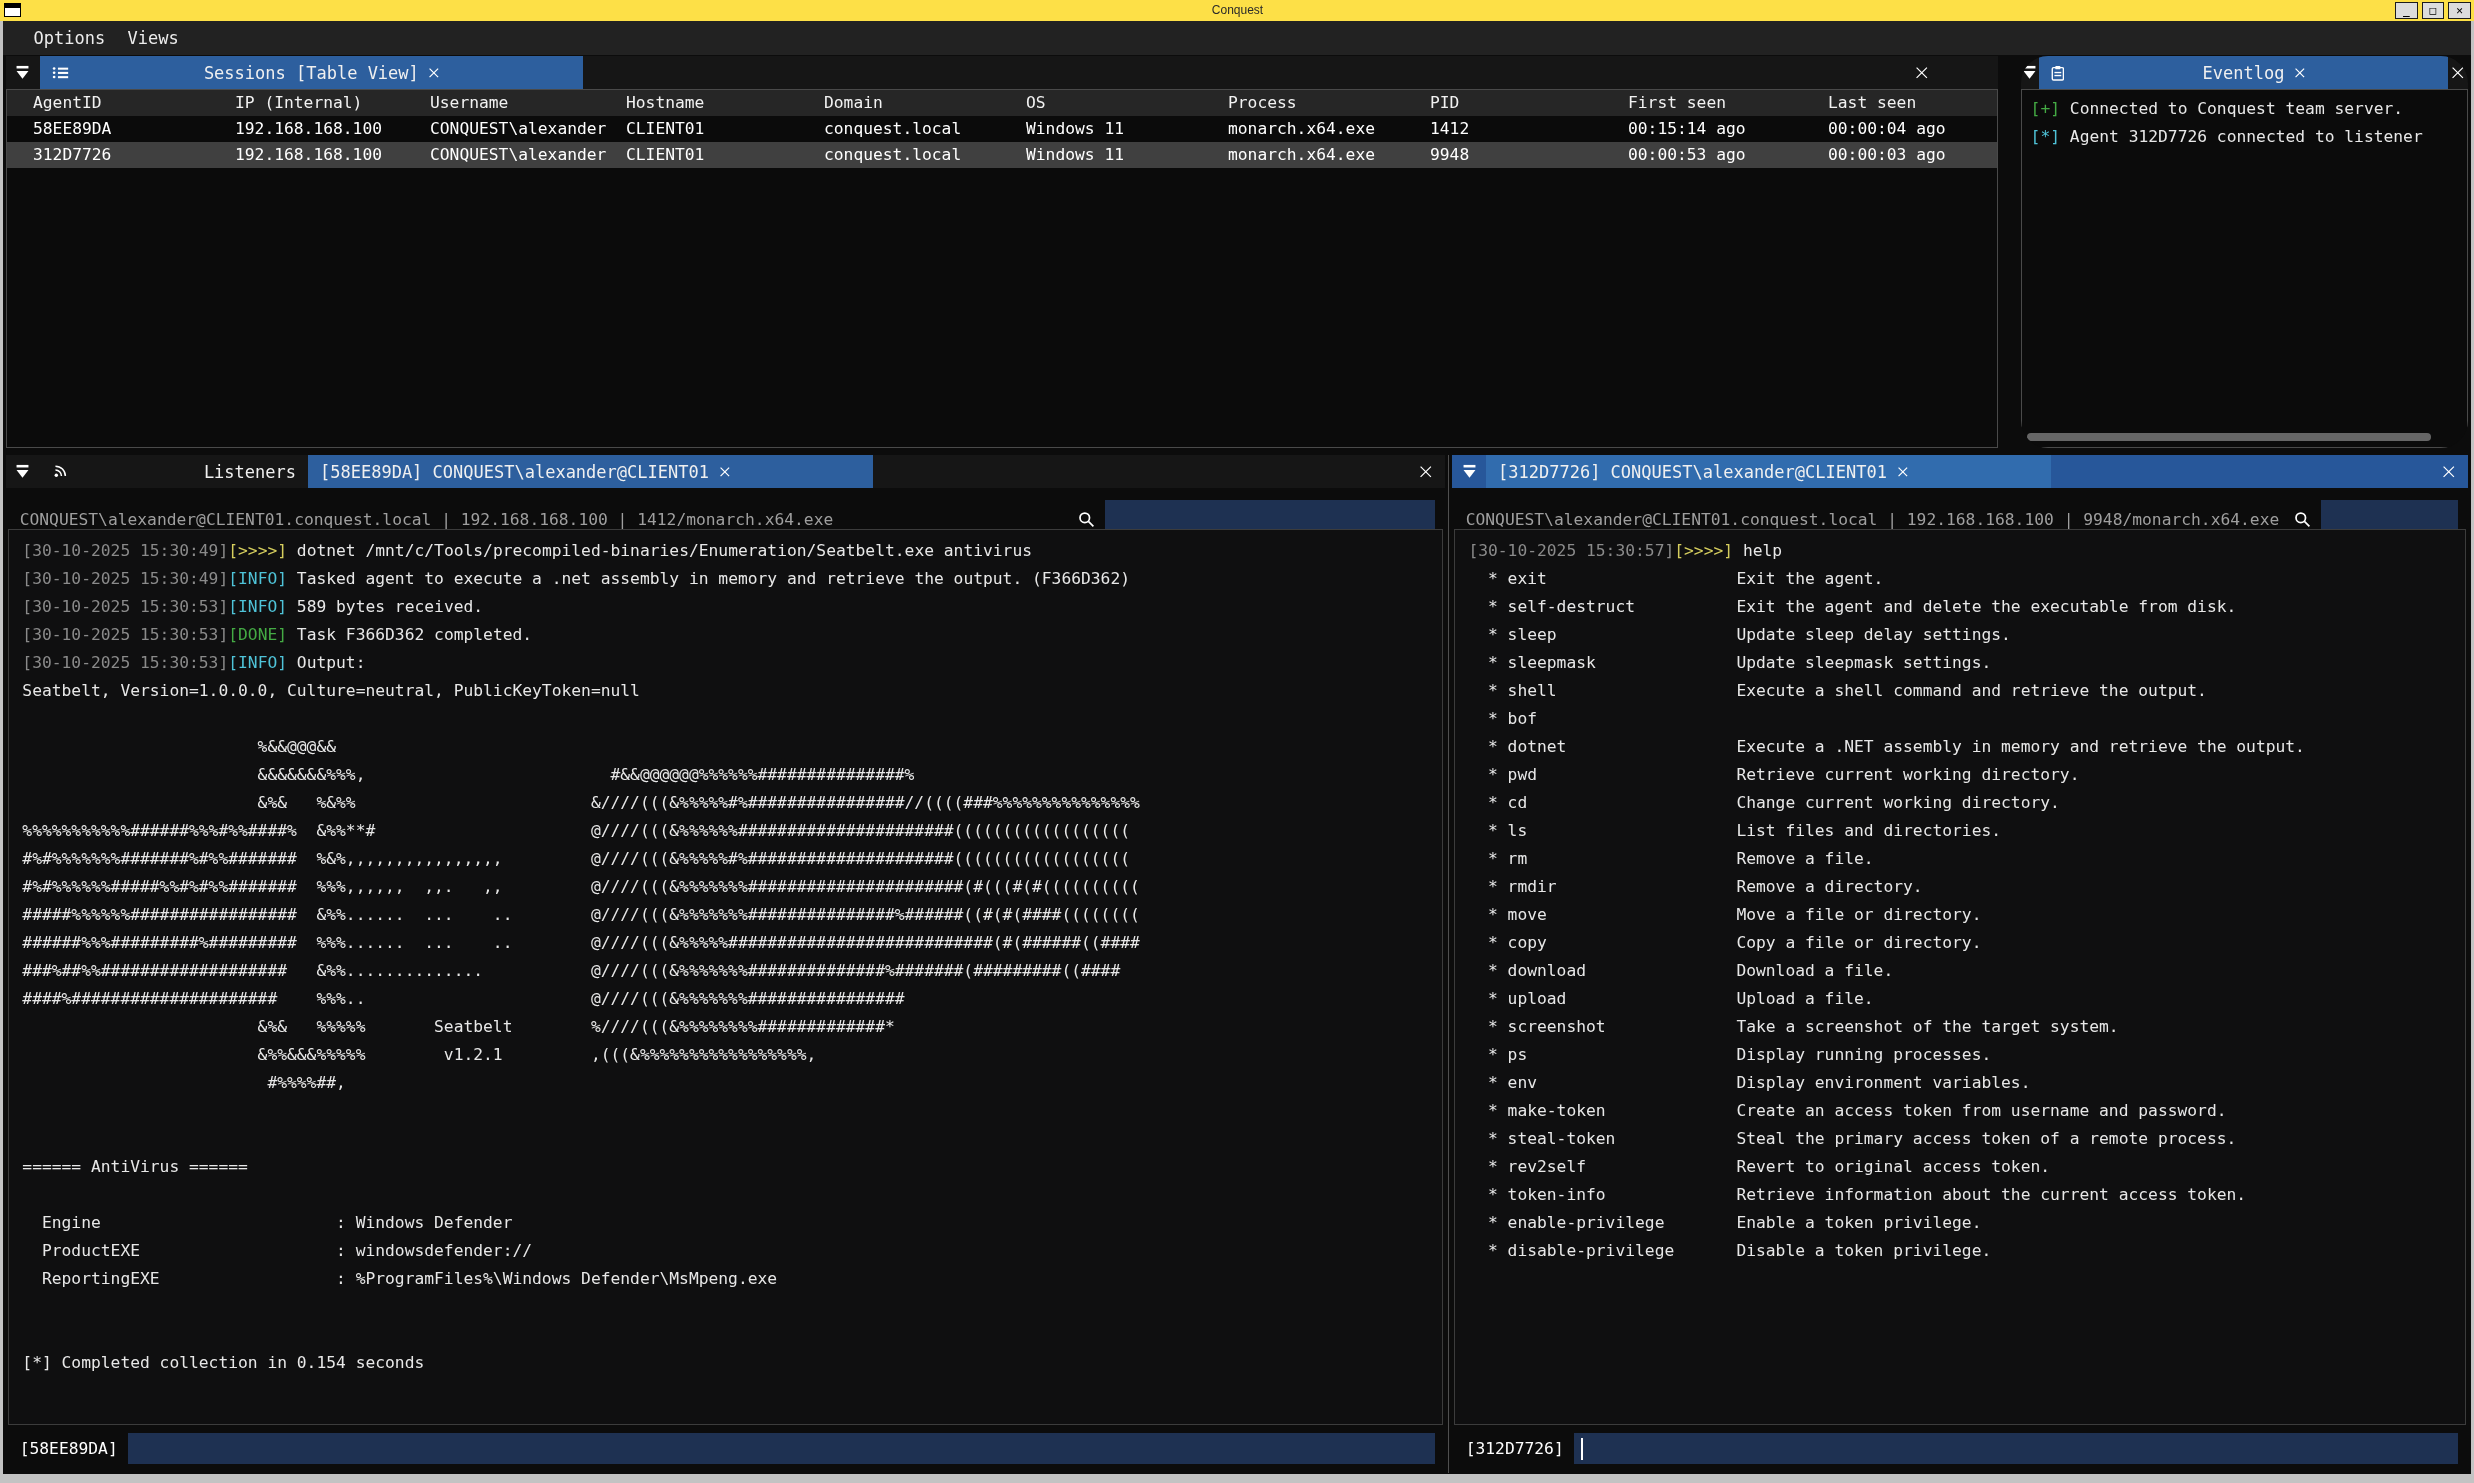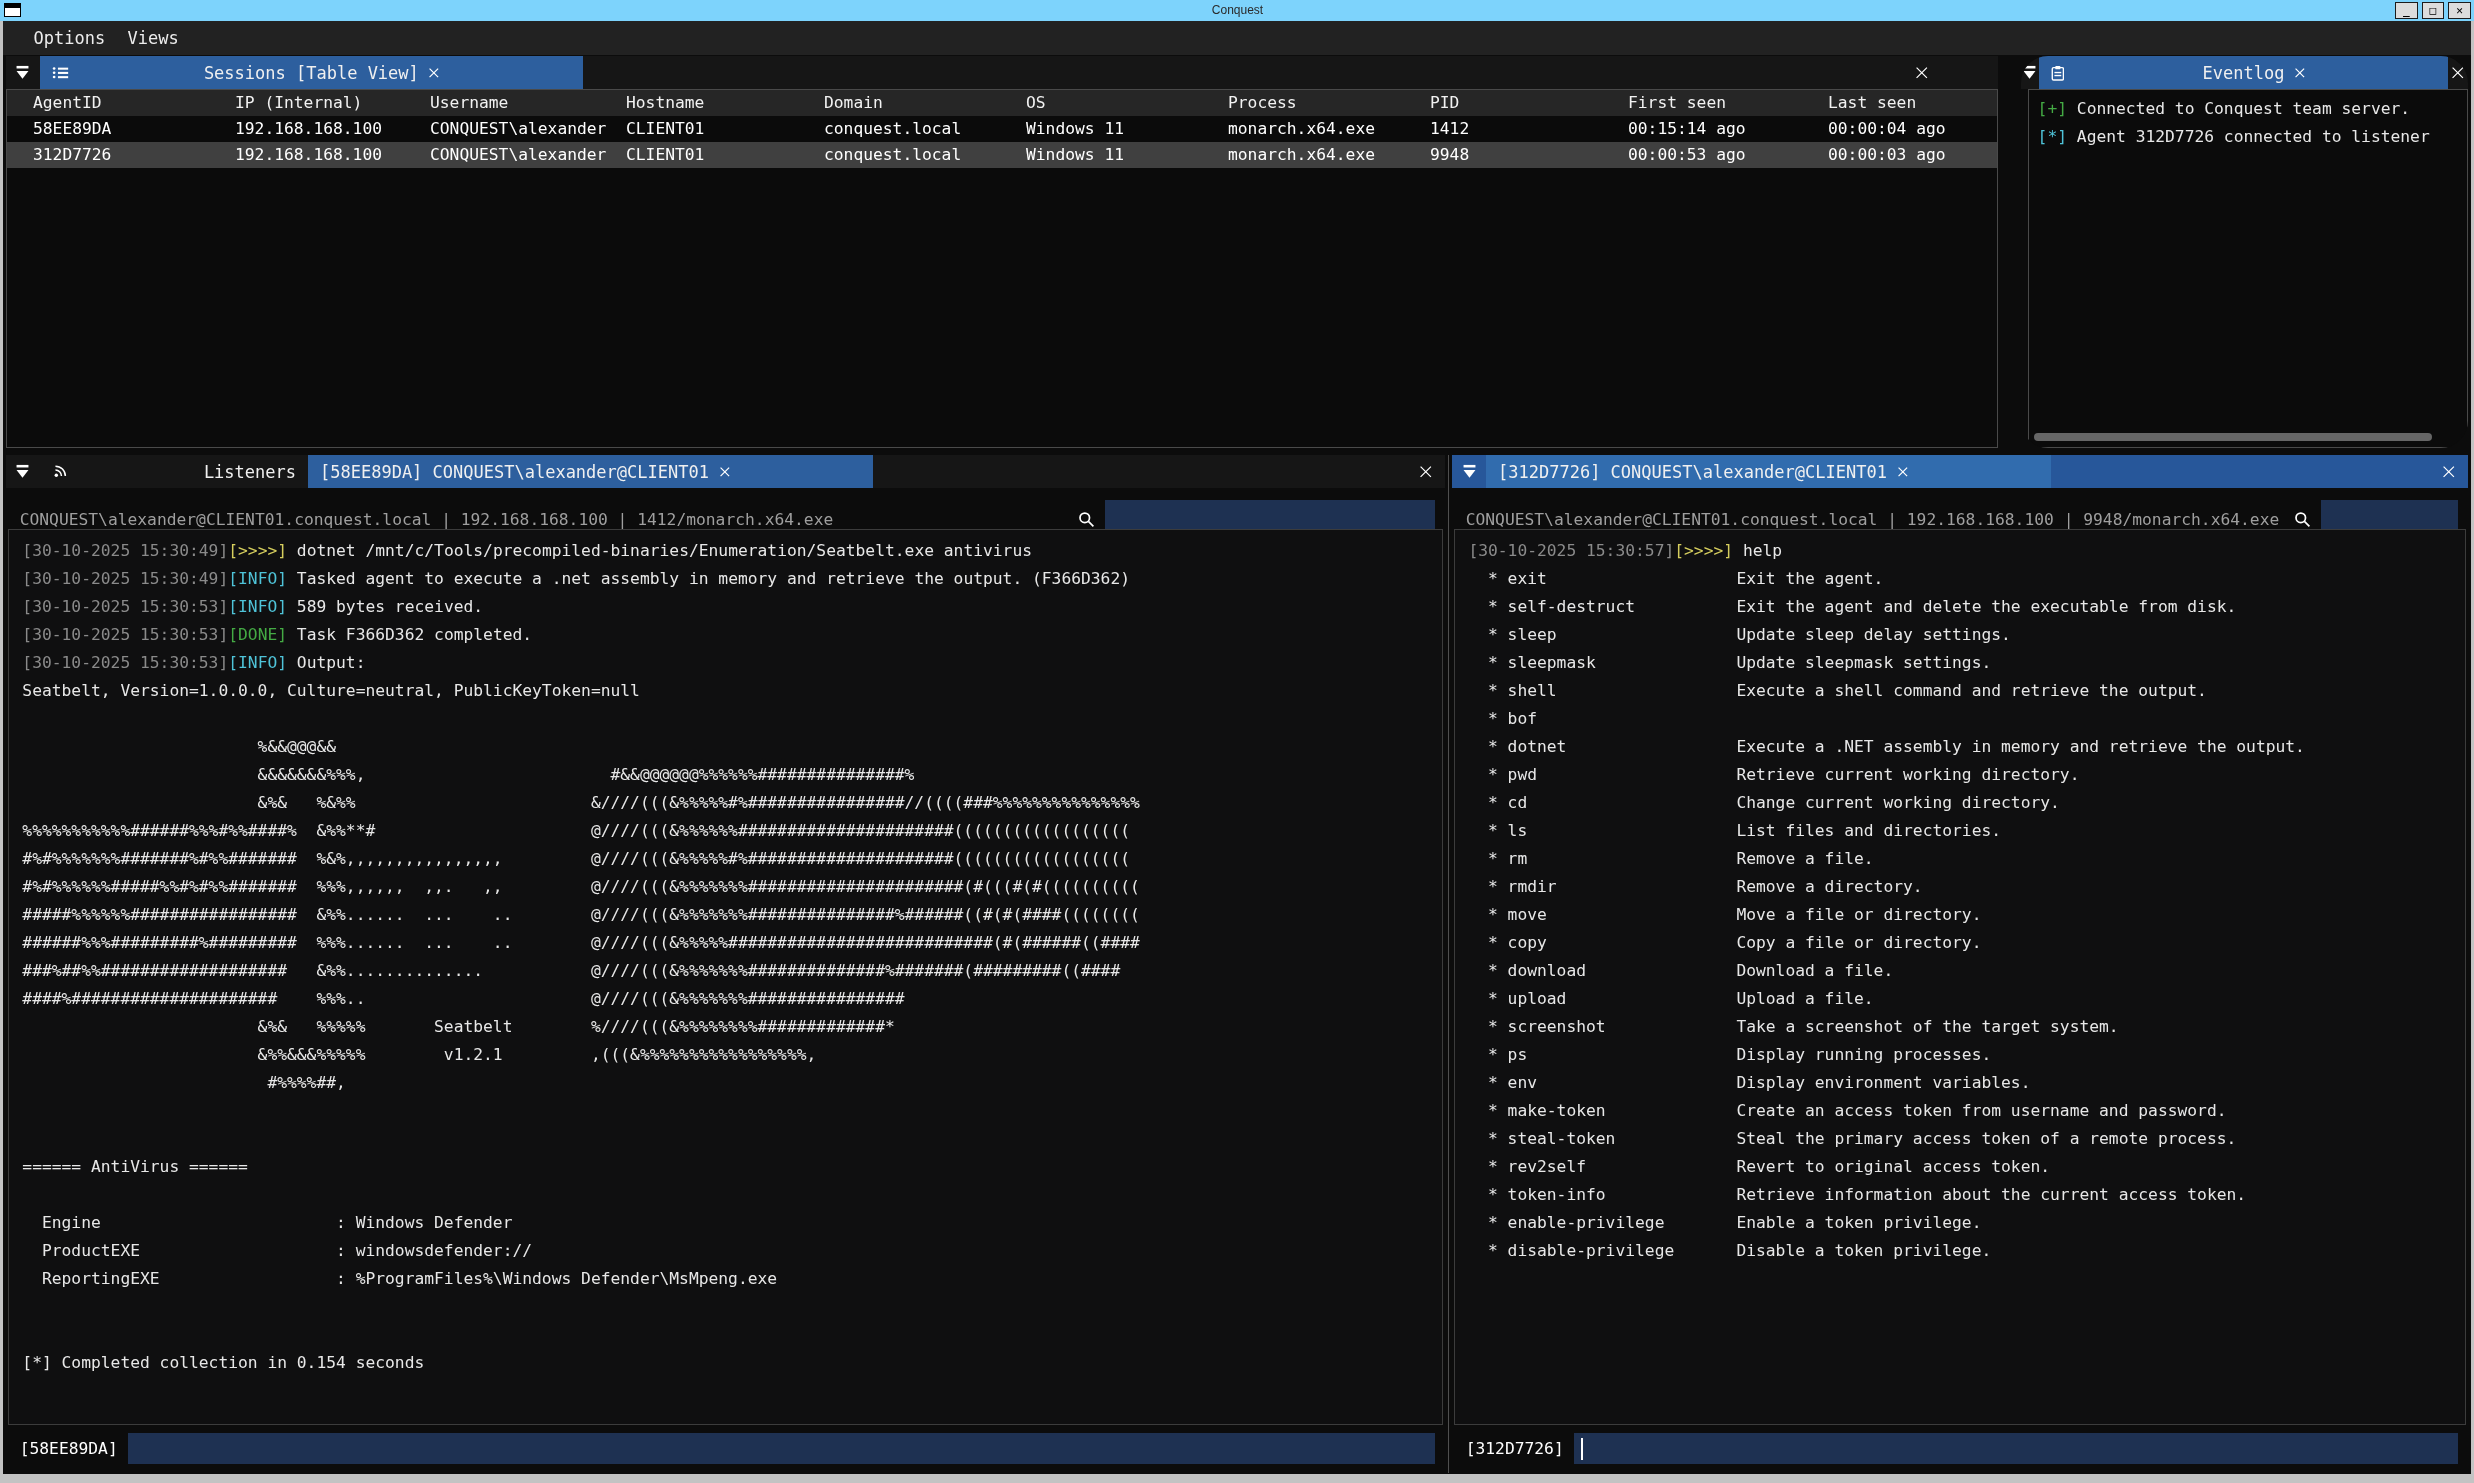--- a/index.html
+++ b/index.html
@@ -1,20 +1,20 @@
 <!DOCTYPE html>
 <html style="font-size:13.7px"><head>
 <meta charset="utf-8">
 <style>
   * { box-sizing: border-box; margin: 0; padding: 0; }
   html, body { width: 2475px; height: 1483px; overflow: hidden; background: #c3c3c3; }
   body { font-family: "DejaVu Sans Mono", monospace; }
 
   .titlebar {
-    height: 20.6px; background: #7dd3fc; position: relative;
+    height: 20.6px; background: #fde047; position: relative;
     display: flex; align-items: center;
   }
   .win-icon {
     width: 17px; height: 13.7px; margin-left: 4.3px; background: #fff;
     border: 1.7px solid #000; border-top: 5.2px solid #000;
   }
   .win-title {
     position: absolute; left: 0; right: 0; text-align: center;
     font-family: "Liberation Sans", sans-serif; font-size: 12px; color: #2a2a2a;
   }
@@ -69,21 +69,21 @@
     padding-left: 26px; height: 26px; line-height: 26px;
     font-size: 16.3px; white-space: pre; flex: none;
   }
   .thead { background: #262626; color: #f2f2f2; }
   .trow { color: #ffffff; }
   .trow.selected { background: #404040; }
 
   
   .elog-box {
     flex: 1; border: 0.9px solid #4a4a4a; background: #0b0b0b;
-    display: flex; flex-direction: column; justify-content: space-between; overflow: hidden; margin-left: 7px;
+    display: flex; flex-direction: column; justify-content: space-between; overflow: hidden;
   }
   .elog-lines { padding: 5.2px 8.6px; font-size: 16.3px; line-height: 28px; color: #e8e8e8; white-space: pre; }
   .hscroll { height: 10.3px; margin: 0 5.2px 4.3px 5.2px; flex: none; }
   .hscroll-thumb { height: 8.6px; width: 93%; background: #666; border-radius: 4.3px; }
 
   
   .console { display: flex; flex-direction: column; overflow: hidden; }
   .console-left { flex: 1; }
   .v-divider { width: 6.9px; flex: none; display: flex; justify-content: center; }
   .v-divider > div { width: 1.7px; background: #4f4f4f; }

